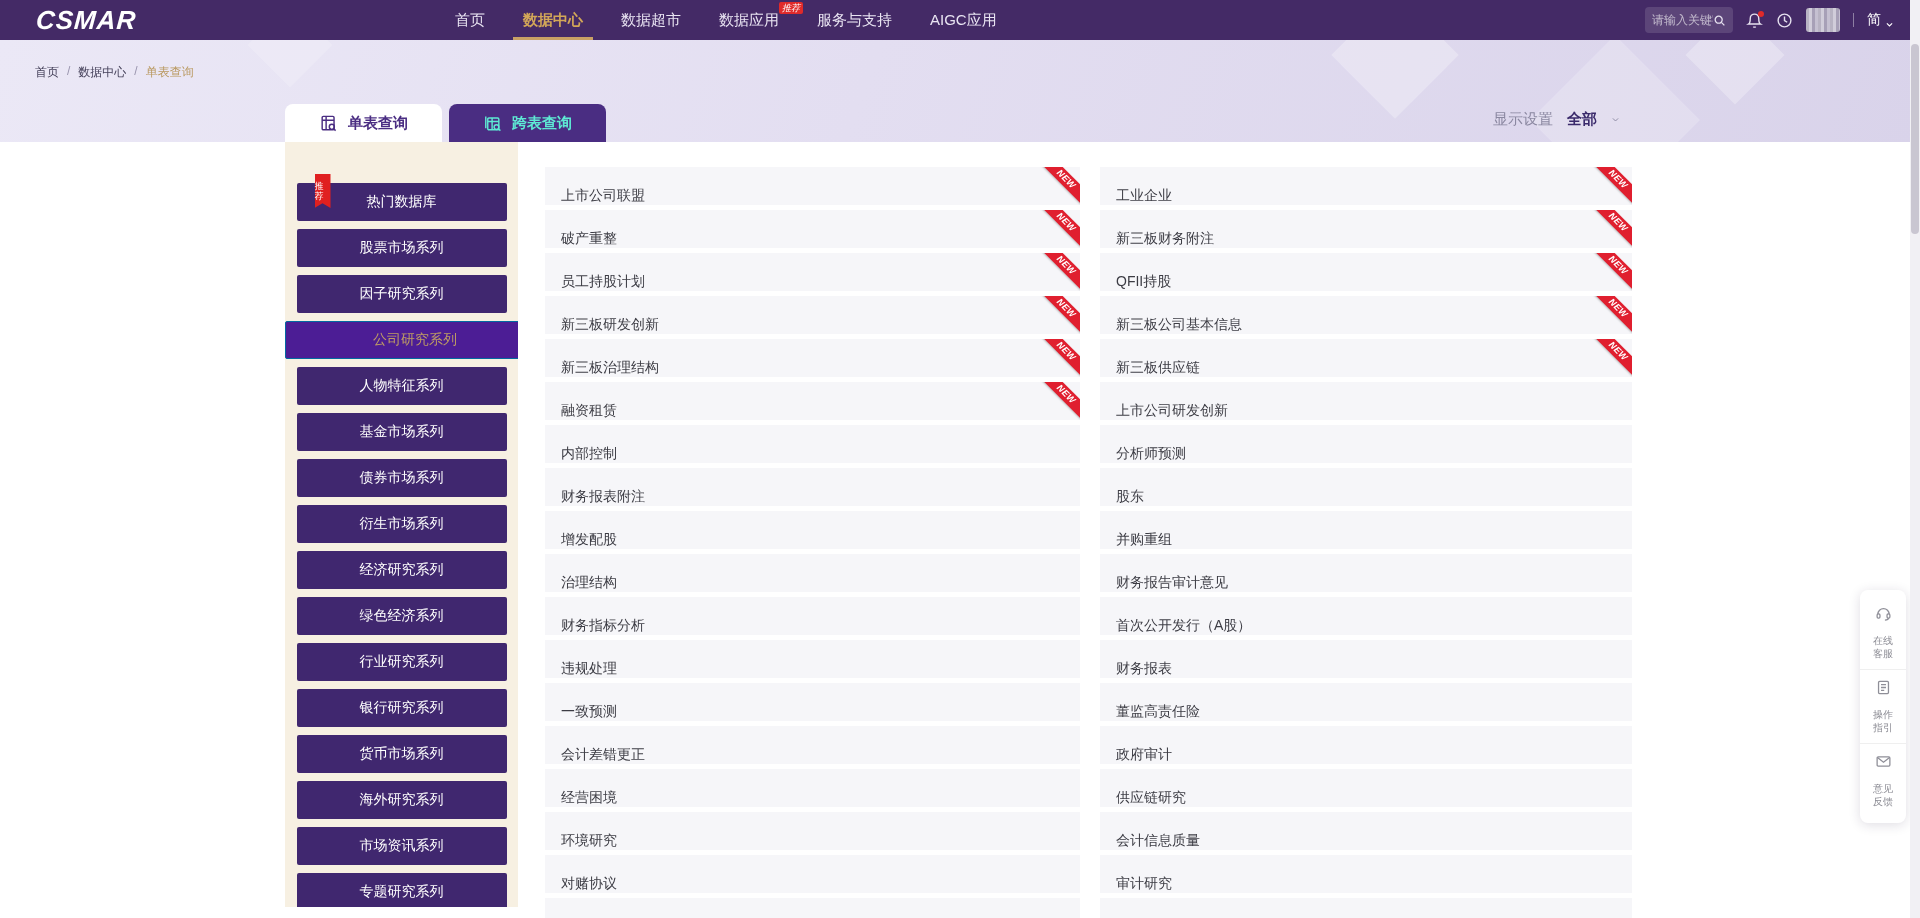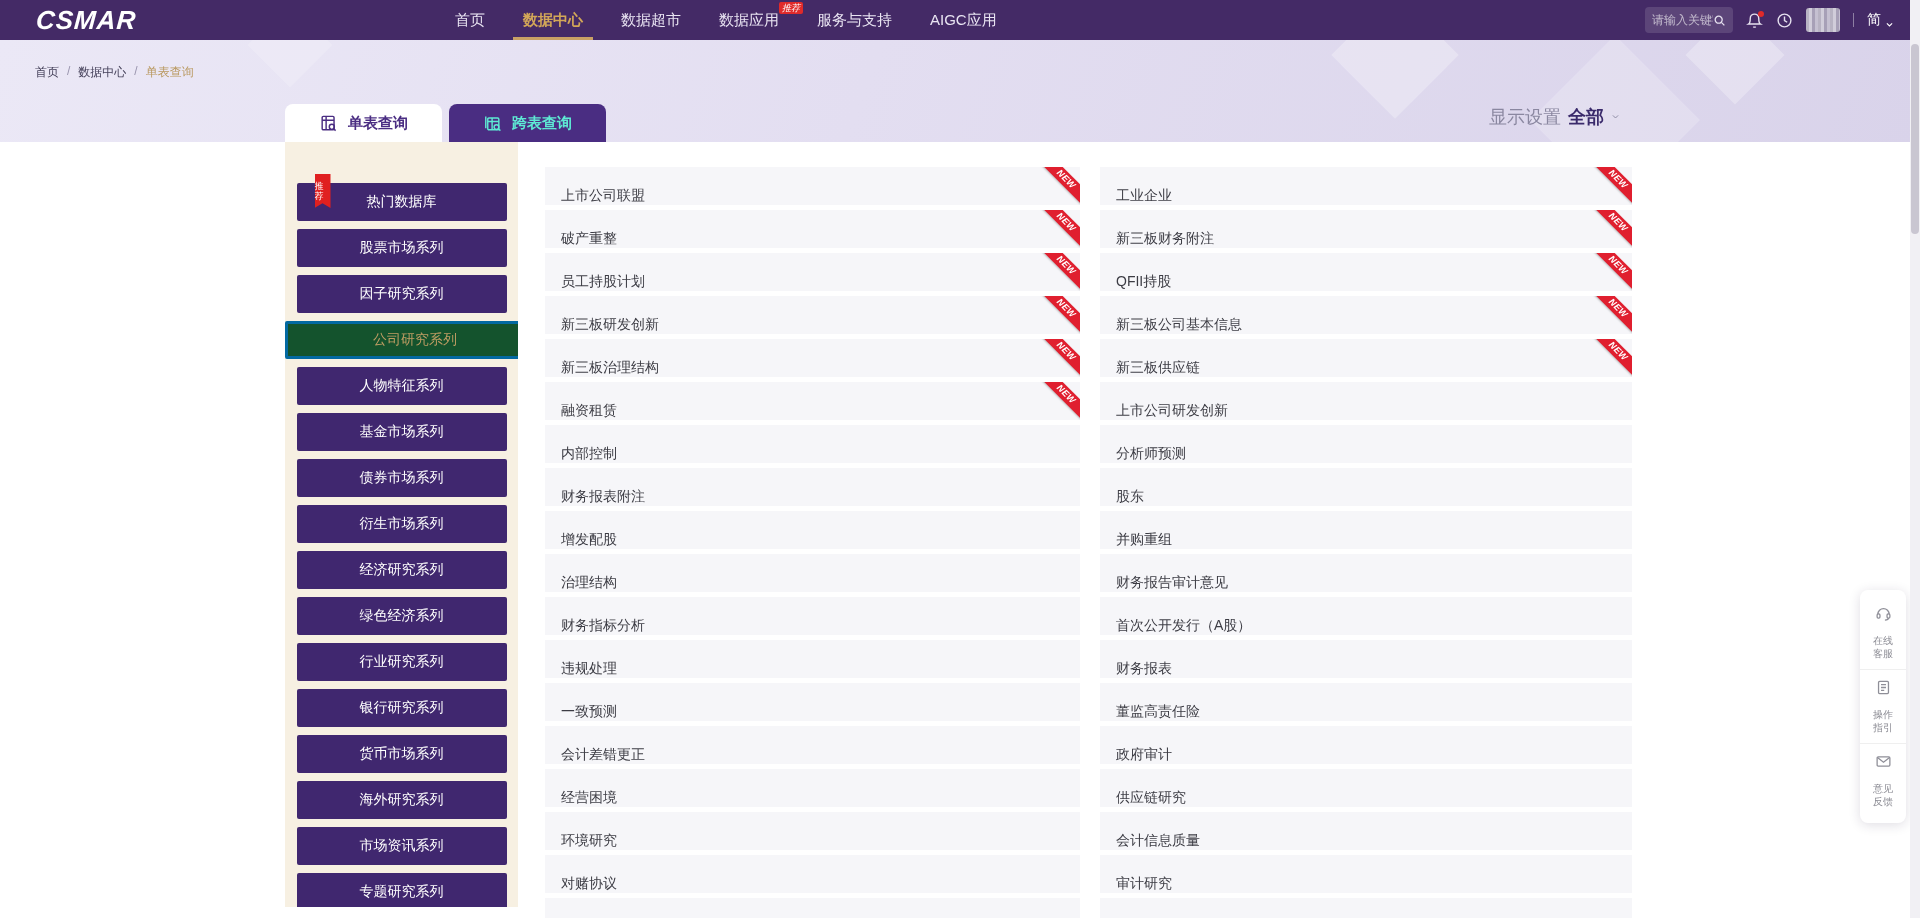--- a/index.html
+++ b/index.html
@@ -58,36 +58,36 @@
   .bc-current { color:#b9985f; }
 
   
   .tabs { position:absolute; left:285px; bottom:0; display:flex; gap:7px; z-index:3; }
   .tab { height:38px; display:flex; align-items:center; justify-content:center; gap:10px;
     font-size:15px; font-weight:bold; border-radius:8px 8px 0 0; cursor:pointer; padding:0 34px; }
   .tab .t-ic { width:19px; height:19px; display:inline-flex; }
   .tab .t-ic svg { width:100%; height:100%; }
   .tab.active { background:#fff; color:#4a2d82; }
   .tab.inactive { background:#4a2d82; color:#5eead4; }
-  .display-setting { position:absolute; right:300px; bottom:13px; display:flex; gap:7px;
-    align-items:flex-start; font-size:18px; z-index:3; }
+  .display-setting { position:absolute; right:300px; bottom:13px; display:flex; gap:14px;
+    align-items:flex-start; font-size:15px; z-index:3; }
   .ds-label { color:#8a87a0; }
   .ds-value { color:#3a2a6b; font-weight:bold; cursor:pointer; }
   .ds-chev { color:#8a87a0; }
 
   
   .content { position:absolute; top:142px; left:0; right:0; bottom:0; background:#fff; }
 
   
   .cat-sidebar { position:absolute; left:285px; top:0; width:233px; height:765px;
     background:#f7f0e2; padding-top:41px; overflow:hidden; }
   .cat-btn { position:relative; width:210px; height:38px; margin:0 auto 8px; background:#40276f;
     color:#fff; font-size:14px; display:flex; align-items:center; justify-content:center;
     border-radius:2px; cursor:pointer; }
-  .cat-btn.active { background:#14532d; width:260px; border:3px solid #0369a1; color:#bf9d63; }
+  .cat-btn.active { background:#4c1d95; width:260px; border:1px solid #0369a1; color:#bf9d63; }
   .cat-arrow { position:absolute; right:16px; width:0; height:0;
     border-top:5px solid transparent; border-bottom:5px solid transparent;
     border-left:6px solid #bf9d63; }
   .cat-fold { position:absolute; right:-1px; bottom:-9px; width:0; height:0;
     border-top:9px solid #a9854f; border-left:10px solid transparent; }
   .cat-ribbon { position:absolute; left:18px; top:-9px; width:16px; height:34px; background:#e02020;
     color:#fff; font-size:9px; line-height:10px; display:flex; align-items:center;
     justify-content:center; flex-direction:column; letter-spacing:0;
     clip-path:polygon(0 0,100% 0,100% 100%,50% 86%,0 100%); z-index:2; }
 

